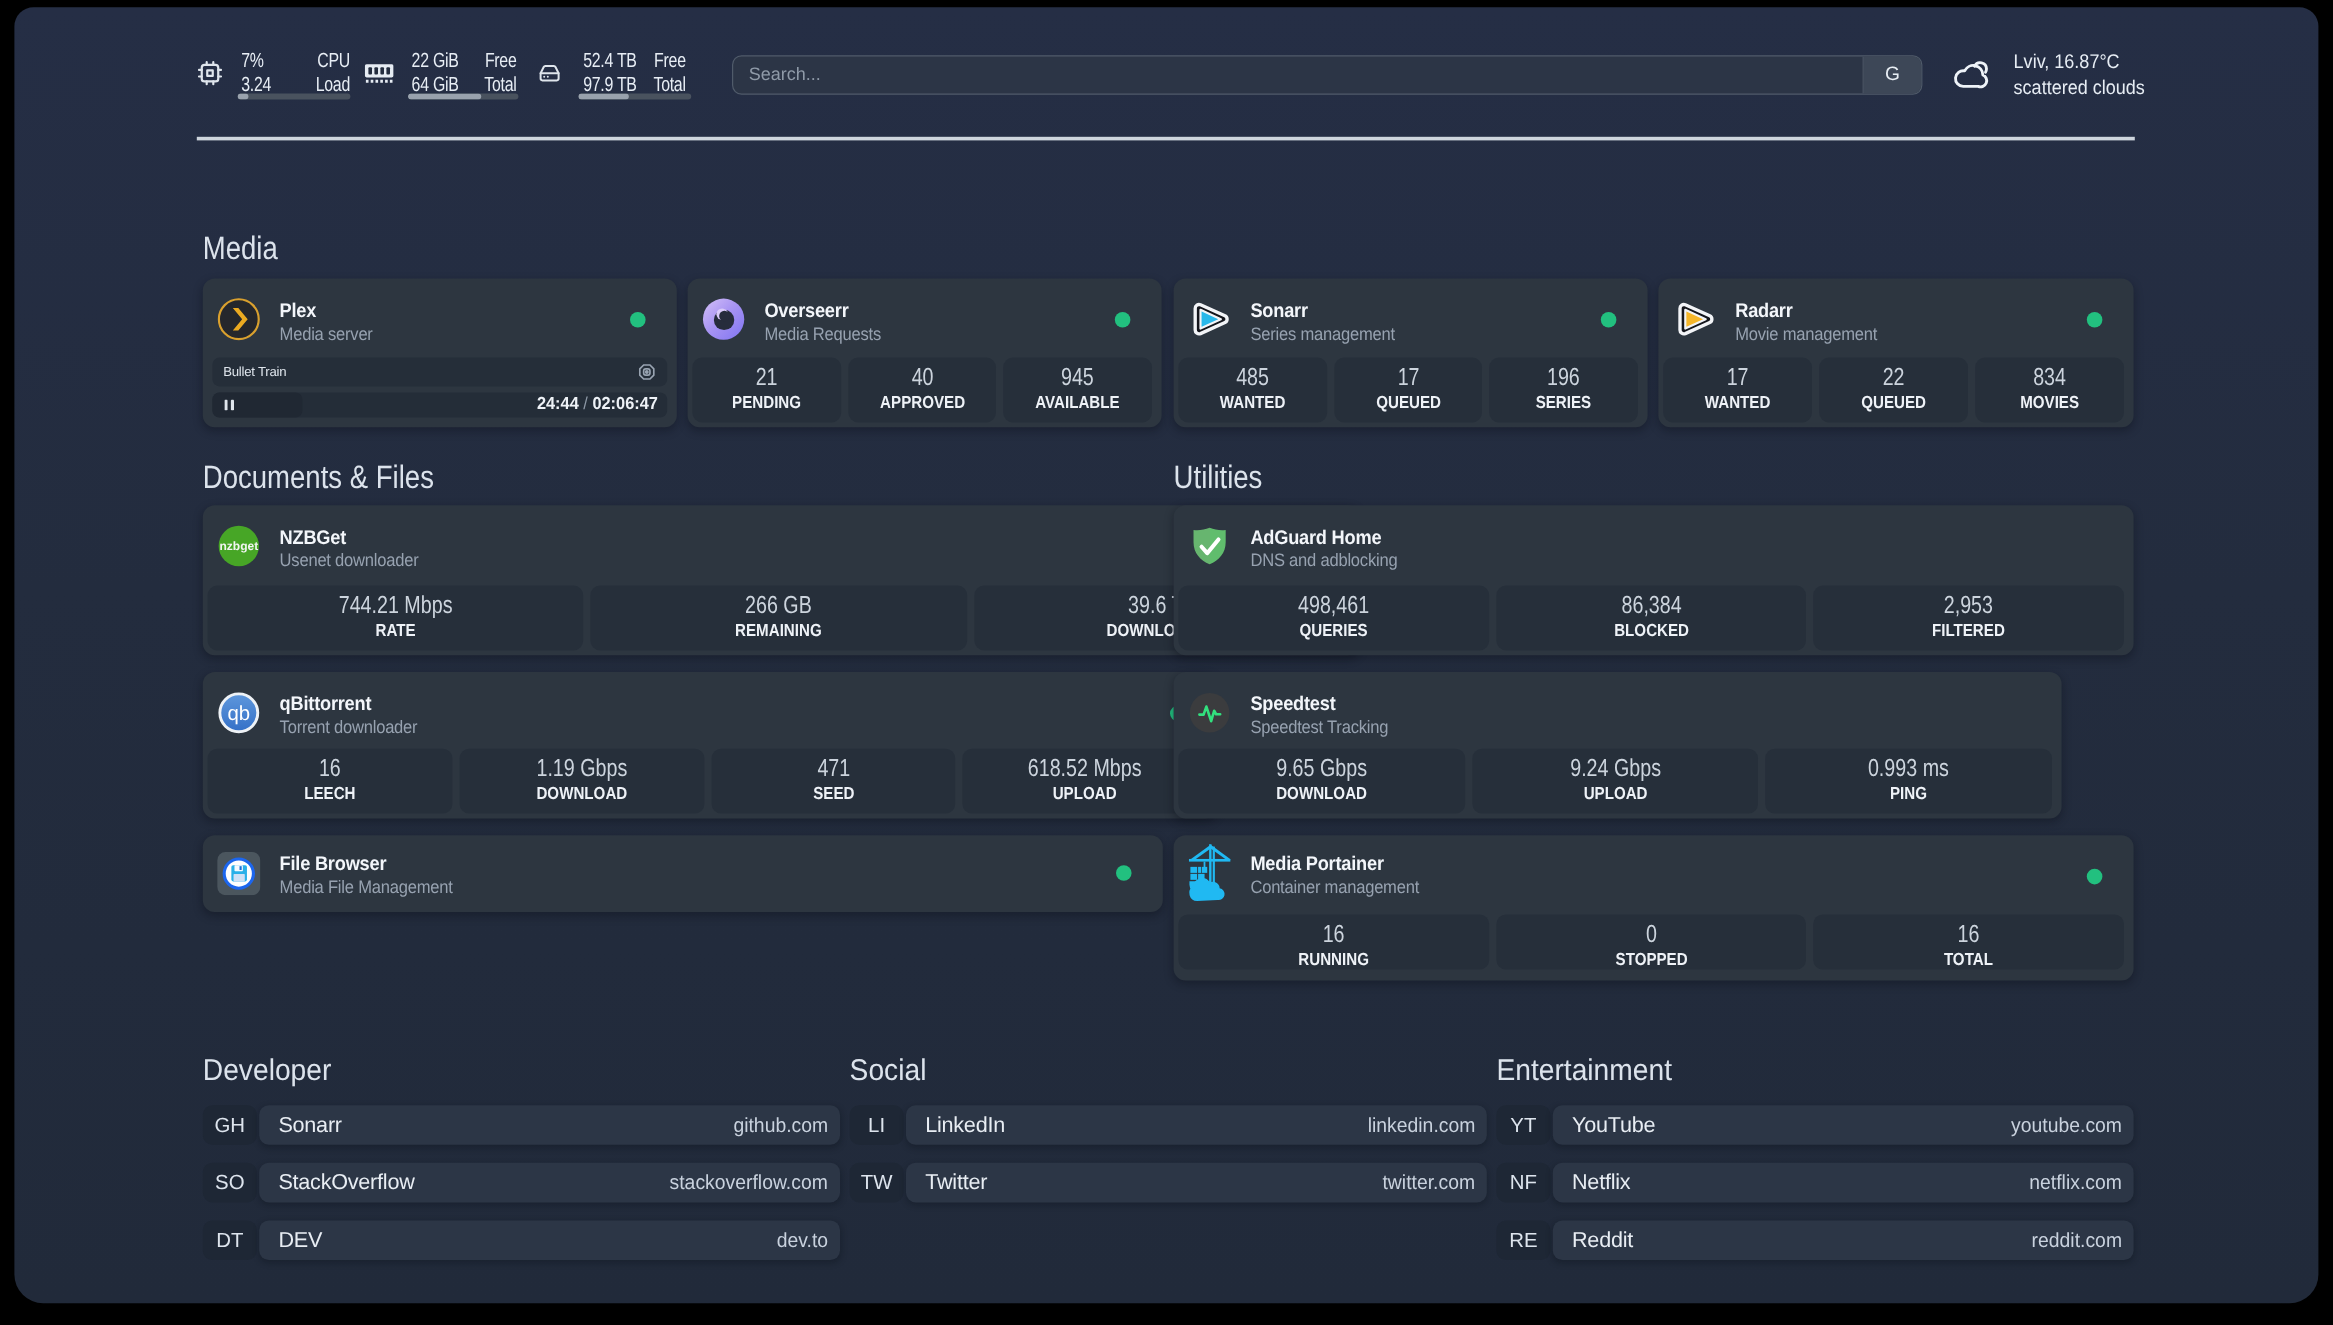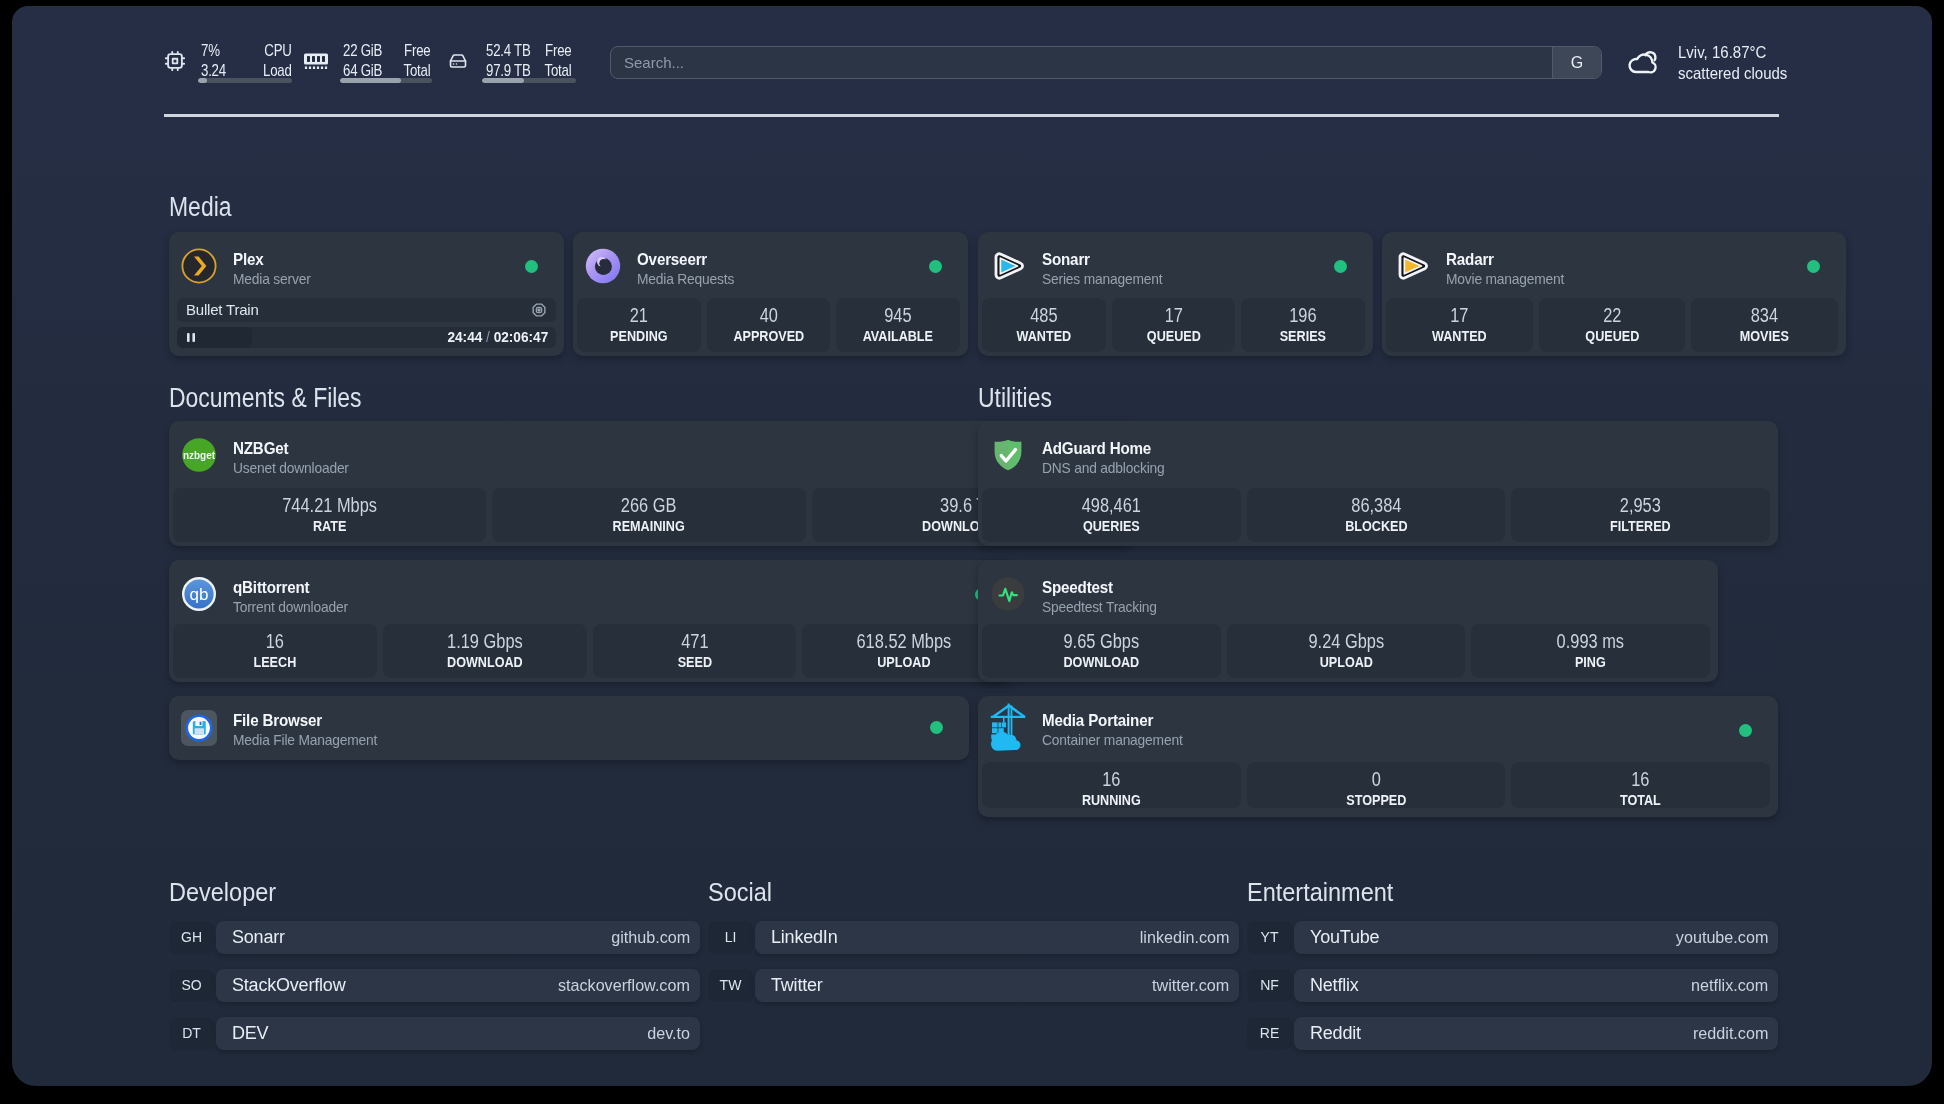--- a/index.html
+++ b/index.html
@@ -20,28 +20,28 @@
 .chead{display:flex;padding:16px 0 0 12px}
 .cicon{width:36px;height:36px;flex:none;position:relative}
 .ctit{margin-left:16px;transform:scaleX(0.92);transform-origin:0 0}
 .ctit .t{font-size:16.5px;font-weight:700;color:#f3f6fa;line-height:22px;letter-spacing:-0.2px}
 .ctit .s{font-size:15px;color:#97a2b0;line-height:16px;margin-top:1px;letter-spacing:-0.2px}
 .dot{position:absolute;width:13px;height:13px;border-radius:50%;background:#22c07f;right:26px;top:28px}
 .tiles{position:absolute;left:4px;right:8px;bottom:4px;height:54px;display:flex;gap:6px}
 .tile{flex:1;background:#262f3a;border-radius:8px;text-align:center;padding-top:5px}
 .tile .n{font-size:20.5px;color:#ccd4dd;line-height:24px;transform:scaleX(0.8)}
 .tile .l{font-size:14.5px;font-weight:700;color:#eef2f7;line-height:18px;transform:scaleX(0.87)}
-.btrow{position:absolute;left:8px;right:8px;top:66px;height:24px;background:#252e39;border-radius:6px;color:#dfe5ec;font-size:15px;line-height:24px;padding-left:9px;letter-spacing:-0.2px}
+.btrow{position:absolute;left:8px;right:8px;top:66px;height:24px;background:#252e39;border-radius:6px;color:#dfe5ec;font-size:11px;line-height:24px;padding-left:9px;letter-spacing:-0.2px}
 .prow{position:absolute;left:8px;right:8px;top:95px;height:21px;background:#242d38;border-radius:6px}
 .ppill{position:absolute;left:0;top:0;width:75px;height:21px;background:#202833;border-radius:6px}
 .ptime{position:absolute;right:8px;top:0;line-height:21px;font-size:14.5px;font-weight:700;color:#eef2f7;transform:scaleX(0.94);transform-origin:100% 50%}
 .lcol{position:absolute;width:531px}
 .ltit{font-size:25px;line-height:30px;color:#dce3ec;transform:scaleX(0.94);transform-origin:0 0}
 .lrow{position:absolute;width:531px;height:33px;left:0}
-.lab{position:absolute;left:0;top:0;width:45px;height:33px;background:#1e2735;border-radius:8px;text-align:center;line-height:33px;font-size:14px;color:#dde4ed}
+.lab{position:absolute;left:0;top:0;width:45px;height:33px;background:#1e2735;border-radius:8px;text-align:center;line-height:33px;font-size:17px;color:#dde4ed}
 .lpill{position:absolute;left:47px;right:0;top:0;height:33px;background:#2c3646;border-radius:8px;box-shadow:0 2px 5px rgba(8,12,20,0.3)}
 .lname{position:absolute;left:16px;top:0;line-height:33px;font-size:18px;color:#e8edf3;letter-spacing:-0.2px}
 .ldom{position:absolute;right:10px;top:0;line-height:33px;font-size:17px;color:#c9d2de;transform:scaleX(0.95);transform-origin:100% 50%}
 </style>
 </head>
 <body>
 <div class="panel">
 
 <svg class="abs" style="left:152px;top:44px" width="22" height="22" viewBox="0 0 24 24" fill="none" stroke="#dfe5ec" stroke-width="2" stroke-linecap="round" stroke-linejoin="round">
       <rect x="4.5" y="4.5" width="15" height="15" rx="2.5"></rect>
@@ -174,21 +174,21 @@
         <div class="tile">
           <div class="n">17</div>
           <div class="l">QUEUED</div>
         </div>
         <div class="tile">
           <div class="n">196</div>
           <div class="l">SERIES</div>
         </div>
       </div>
 </div>
-<div class="card" style="left:1370px;top:226px;width:464px;height:124px">
+<div class="card" style="left:1370px;top:226px;width:396px;height:124px">
  <div class="chead">
         <div class="cicon"><svg width="36" height="36" viewBox="0 0 36 36">
             <path d="M6 9 A3.2 3.2 0 0 1 10.4 6 L30.8 15.2 A3.1 3.1 0 0 1 30.8 20.8 L10.4 30 A3.2 3.2 0 0 1 6 27 Z" fill="#14161c" stroke="#f2f4f7" stroke-width="2.8" stroke-linejoin="round"></path>
             <polygon points="10.4,10.2 27.4,18 10.4,25.8" fill="#f5b62a" stroke="#f2f4f7" stroke-width="1.8" stroke-linejoin="round"></polygon>
           </svg></div>
         <div class="ctit">
           <div class="t">Radarr</div>
           <div class="s">Movie management</div>
         </div>
       </div>

